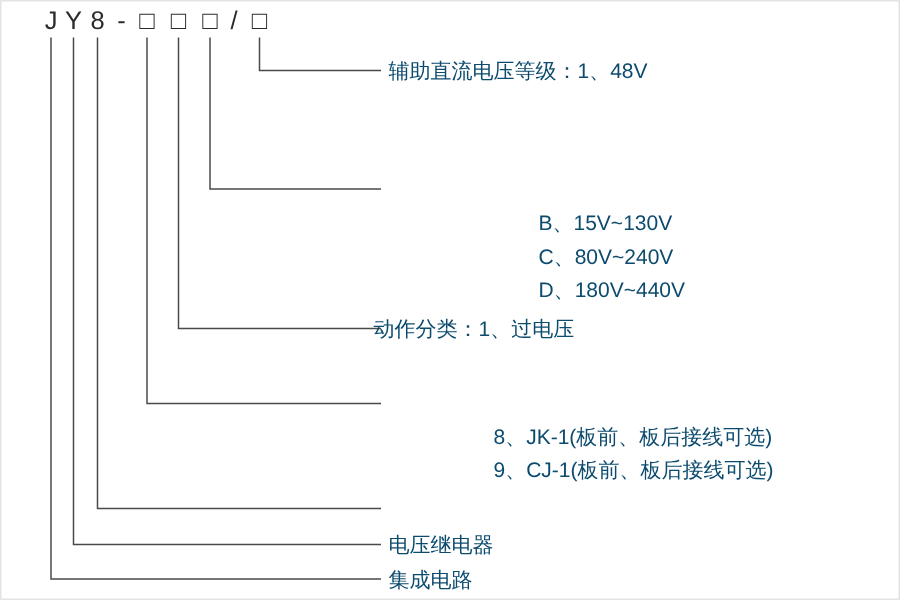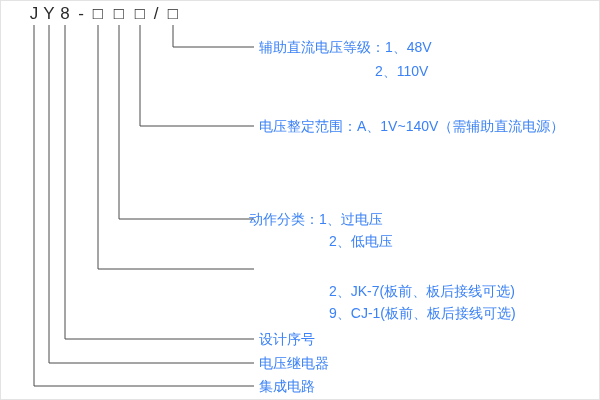--- a/index.html
+++ b/index.html
@@ -9,21 +9,21 @@
     box-sizing:border-box;border:1px solid #e3e3e3;overflow:hidden;
     color:#3c3c3c;
   }
   .model-char{
     position:absolute;top:3px;transform:translateX(-50%);
     font-size:17px;font-weight:500;color:#2b2b2b;white-space:nowrap;
     letter-spacing:0;line-height:20px;
   }
   .lbl{
     position:absolute;font-size:14px;line-height:18px;white-space:nowrap;
-    color:#3b82f6;
+    color:#0c4a6e;
   }
   svg.connectors{position:absolute;left:0;top:0;width:600px;height:400px;}
   svg.connectors polyline{fill:none;stroke:#4a4a4a;stroke-width:1;}
 </style>
 </head>
 <body>
 
 <div id="canvas">
 
   <svg class="connectors" viewBox="0 0 600 400">
@@ -40,27 +40,26 @@
   <span class="model-char" style="left:48px">Y</span>
   <span class="model-char" style="left:64px">8</span>
   <span class="model-char" style="left:80px">-</span>
   <span class="model-char" style="left:97px">□</span>
   <span class="model-char" style="left:118px">□</span>
   <span class="model-char" style="left:139px">□</span>
   <span class="model-char" style="left:155px">/</span>
   <span class="model-char" style="left:172px">□</span>
 
   <div class="lbl" style="left:258px;top:37px">辅助直流电压等级：1、48V</div>
-  <div class="lbl" style="left:374px;top:61px">2、110V</div>
 
-  <div class="lbl" style="left:258px;top:116px">电压整定范围：A、1V~140V（需辅助直流电源）</div>
+  <div class="lbl" style="left:358px;top:138px">B、15V~130V</div>
+  <div class="lbl" style="left:358px;top:161px">C、80V~240V</div>
+  <div class="lbl" style="left:358px;top:183px">D、180V~440V</div>
 
   <div class="lbl" style="left:248px;top:209px">动作分类：1、过电压</div>
-  <div class="lbl" style="left:328px;top:231px">2、低电压</div>
 
-  <div class="lbl" style="left:328px;top:281px">2、JK-7(板前、板后接线可选)</div>
+  <div class="lbl" style="left:328px;top:281px">8、JK-1(板前、板后接线可选)</div>
   <div class="lbl" style="left:328px;top:303px">9、CJ-1(板前、板后接线可选)</div>
 
-  <div class="lbl" style="left:258px;top:329px">设计序号</div>
   <div class="lbl" style="left:258px;top:353px">电压继电器</div>
   <div class="lbl" style="left:258px;top:376px">集成电路</div>
 
 </div>
 
 </body></html>

